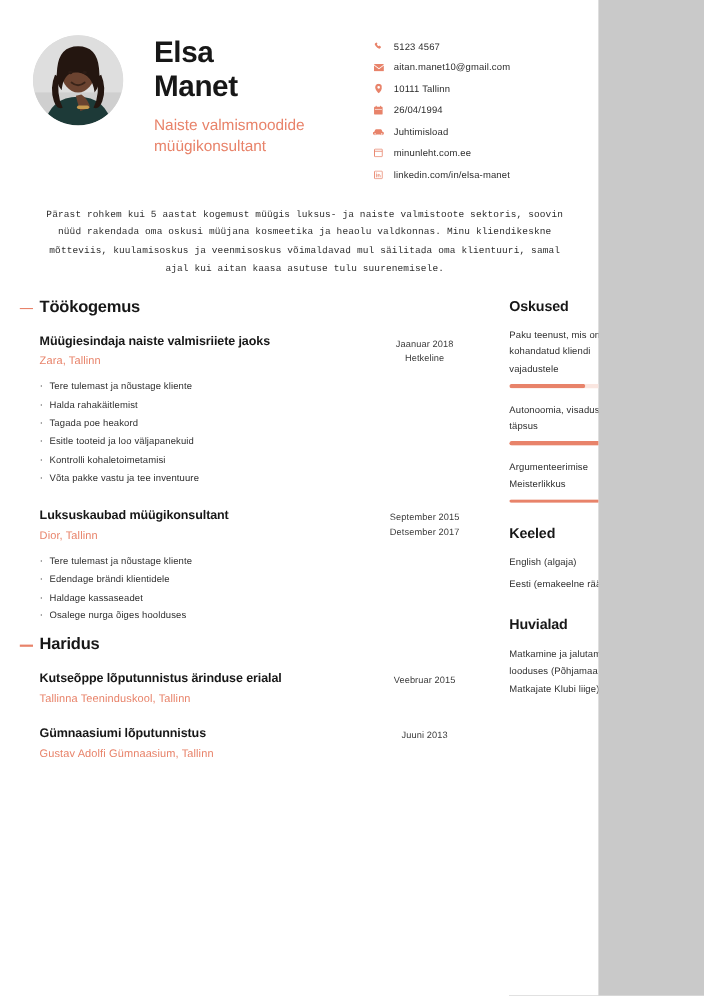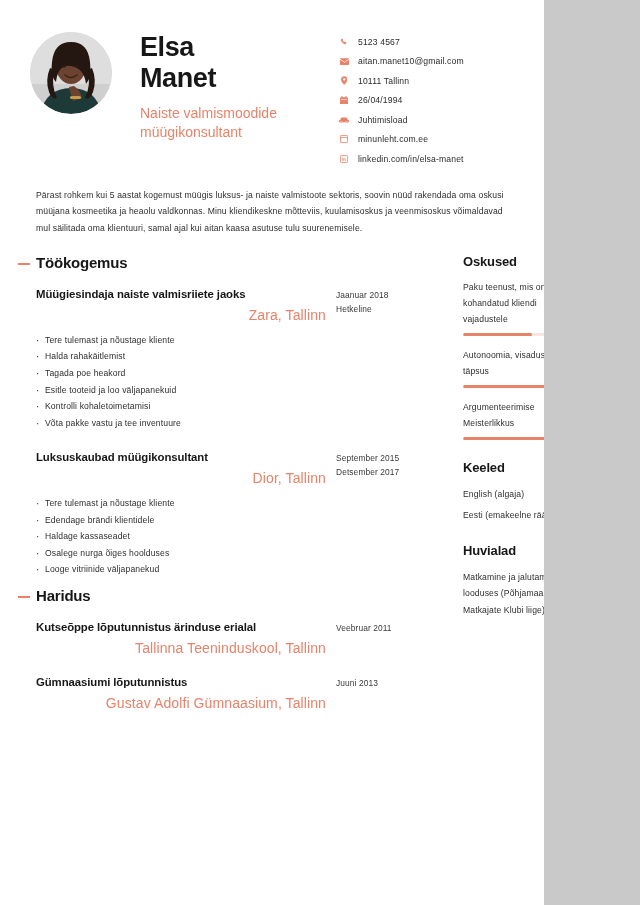--- a/index.html
+++ b/index.html
@@ -75,21 +75,22 @@
   }
   .contact-row .ico svg { display: block; }
 
   
   .summary {
     padding: 14px 26px 0 36px;
     font-size: 8.6px;
     line-height: 1.92;
     color: #2e2e2e;
     letter-spacing: 0.12px;
-    text-align: left;
+    text-align: center;
+    font-family: Liberation Mono, monospace;
   }
 
   
   .body {
     display: flex;
     padding: 18px 22px 0 18px;
   }
   .col-left { flex: 0 0 418px; padding-left: 18px; }
   .col-right { flex: 1 1 auto; padding-left: 27px; }
 
@@ -121,28 +122,27 @@
   .entry-main { flex: 1 1 auto; padding-right: 10px; }
   .entry-title {
     font-size: 11.4px;
     font-weight: bold;
     color: #171717;
     letter-spacing: -0.1px;
     line-height: 1.3;
   }
   .entry-org {
     margin-top: 5px;
-    font-size: 14px;
+    font-size: 10px;
     color: #e8836a;
     letter-spacing: 0.1px;
-    text-align: right;
   }
   .entry-dates {
     flex: 0 0 100px;
-    text-align: left;
+    text-align: center;
     font-size: 8.4px;
     color: #3a3a3a;
     line-height: 1.62;
     letter-spacing: 0.1px;
     padding-top: 2px;
   }
   .bullets {
     list-style: none;
     margin-top: 9px;
   }
@@ -356,38 +356,37 @@
             <div class="entry-dates">
               <div>September 2015</div>
               <div>Detsember 2017</div>
             </div>
           </div>
           <ul class="bullets">
             <li>Tere tulemast ja nõustage kliente</li>
             <li>Edendage brändi klientidele</li>
             <li>Haldage kassaseadet</li>
             <li>Osalege nurga õiges hoolduses</li>
-            <li>Looge vitriinide väljapanekud</li>
           </ul>
         </div>
       </div>
 
       <div class="edu-gap"></div>
 
       <div>
         <div class="sec-head dashed">Haridus</div>
 
         <div class="entry">
           <div class="entry-top">
             <div class="entry-main">
               <div class="entry-title">Kutseõppe lõputunnistus ärinduse erialal</div>
               <div class="entry-org">Tallinna Teeninduskool, Tallinn</div>
             </div>
             <div class="entry-dates">
-              <div>Veebruar 2011</div>
+              <div>Veebruar 2015</div>
             </div>
           </div>
         </div>
 
         <div class="entry">
           <div class="entry-top">
             <div class="entry-main">
               <div class="entry-title">Gümnaasiumi lõputunnistus</div>
               <div class="entry-org">Gustav Adolfi Gümnaasium, Tallinn</div>
             </div>

